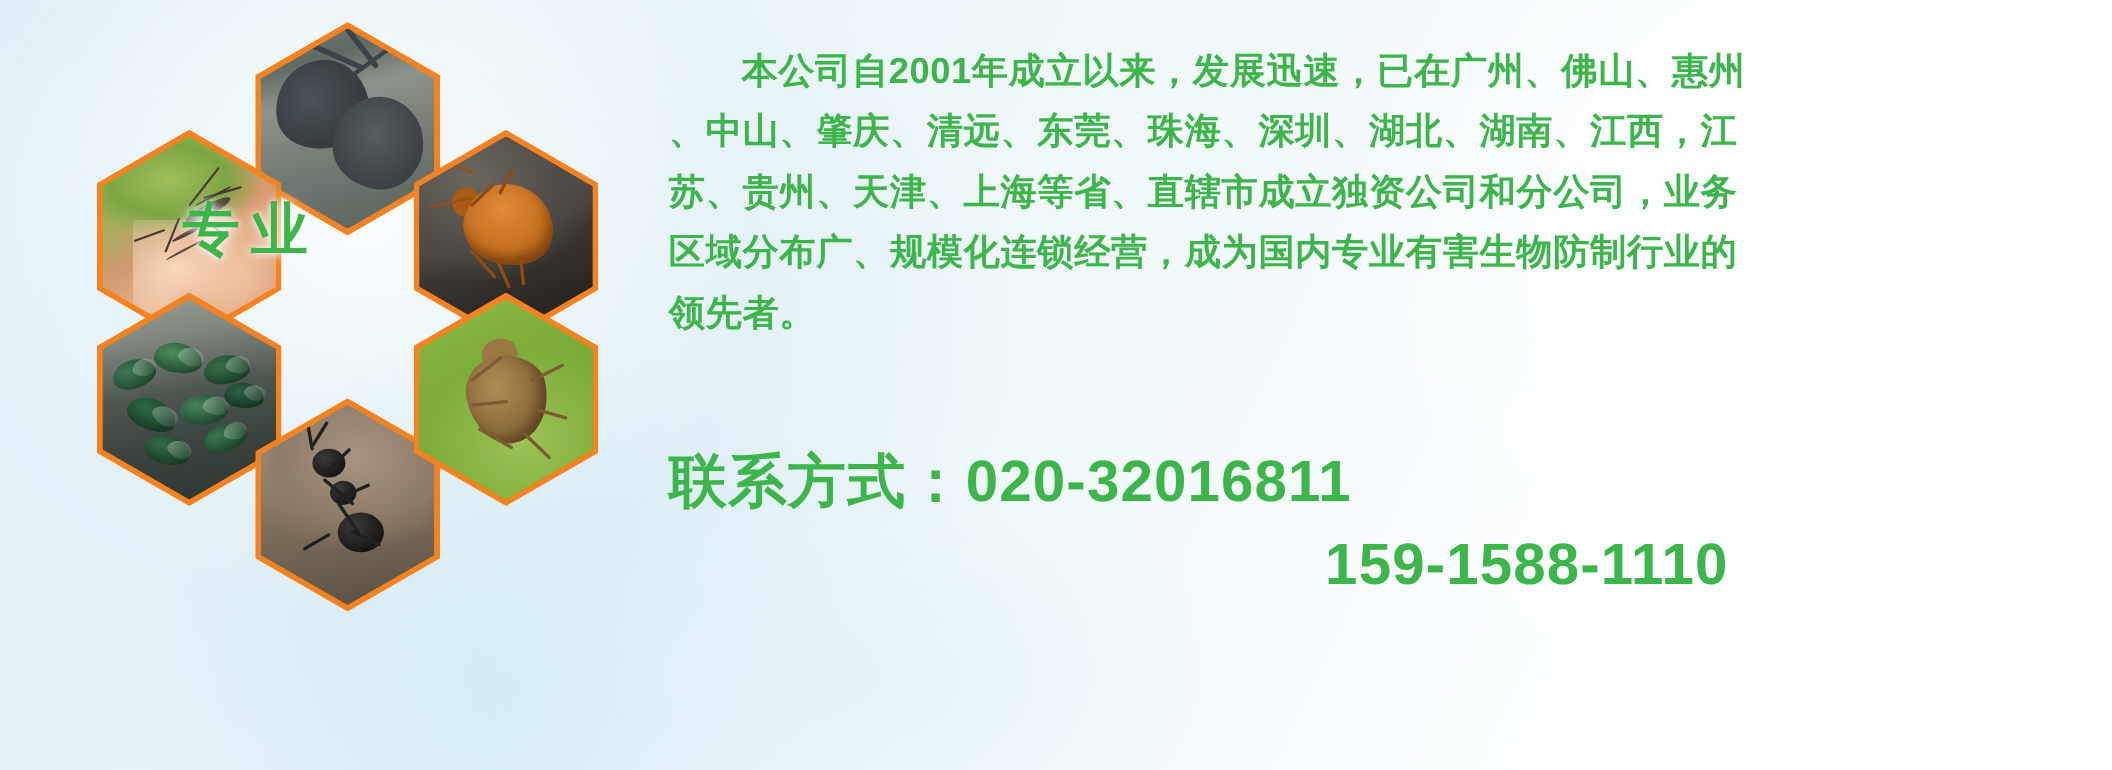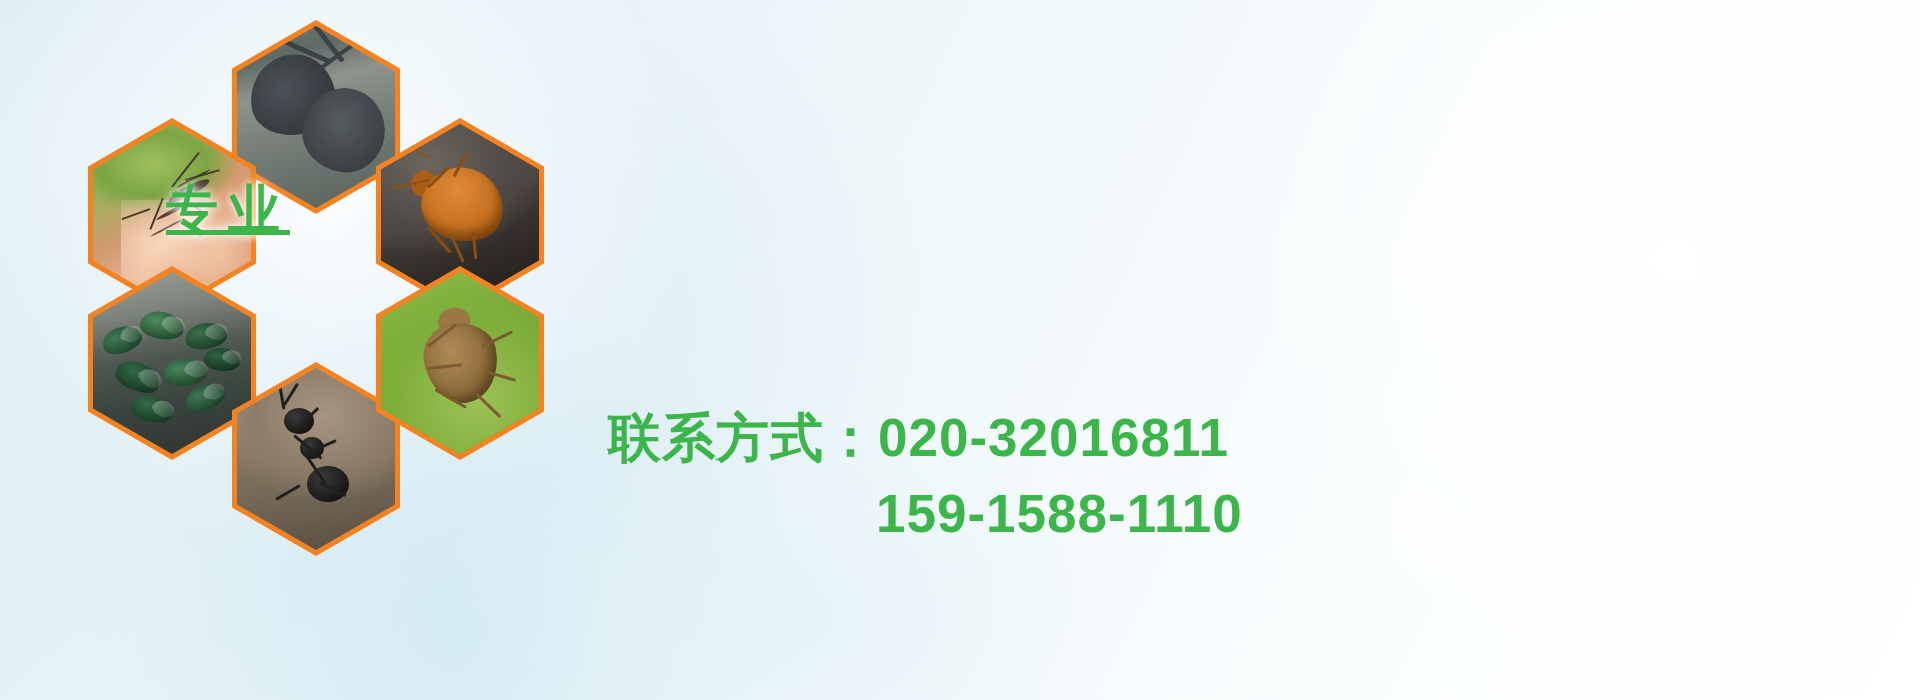--- a/index.html
+++ b/index.html
@@ -158,21 +158,20 @@
   
   .hex-overlay{
     position:absolute;left:128px;top:176px;width:200px;
     text-align:center;z-index:6;
     pointer-events:none;
   }
   .hex-overlay .ln{
     font-size:52px;font-weight:700;color:#3cb54a;
     letter-spacing:10px;line-height:1.28;
     text-shadow:0 0 7px rgba(255,255,255,.95),0 0 14px rgba(255,255,255,.8);
-    text-decoration:underline;
   }
 
   
   .copy{
     position:absolute;left:608px;top:36px;width:1292px;
   }
   .copy p{
     font-size:33px;
     line-height:55px;
     color:#3cb54a;
@@ -186,21 +185,21 @@
     position:absolute;left:608px;top:400px;width:1292px;
   }
   .contact .c-line{
     font-size:53px;
     line-height:76px;
     font-weight:700;
     color:#3cb54a;
     letter-spacing:1px;
     white-space:pre;
   }
-  .contact .c-line.second{ padding-left:268px; }
+  .contact .c-line.second{ padding-left:268px;text-align:center; }
 </style>
 </head>
 <body>
 
 <div class="banner">
 
   <div class="bloom-a"></div>
   <div class="bloom-b"></div>
   <div class="bloom-c"></div>
   <div class="bloom-d"></div>
@@ -297,19 +296,26 @@
           <i class="bug-leg" style="left:60%;top:66%;width:34px;transform:rotate(44deg)"></i>
         </div>
       </div>
     </div>
   </div>
 
   <div class="hex-overlay">
     <div class="ln">专业</div>
   </div>
 
+  <div class="copy">
+    <p class="indent">本公司自2001年成立以来，发展迅速，已在广州、佛山、惠州</p>
+    <p>、中山、肇庆、清远、东莞、珠海、深圳、湖北、湖南、江西，江</p>
+    <p>苏、贵州、天津、上海等省、直辖市成立独资公司和分公司，业务</p>
+    <p>区域分布广、规模化连锁经营，成为国内专业有害生物防制行业的</p>
+    <p>领先者。</p>
+  </div>
 
   <div class="contact">
     <div class="c-line">联系方式：020-32016811</div>
     <div class="c-line second">159-1588-1110</div>
   </div>
 
 </div>
 
 </body></html>

